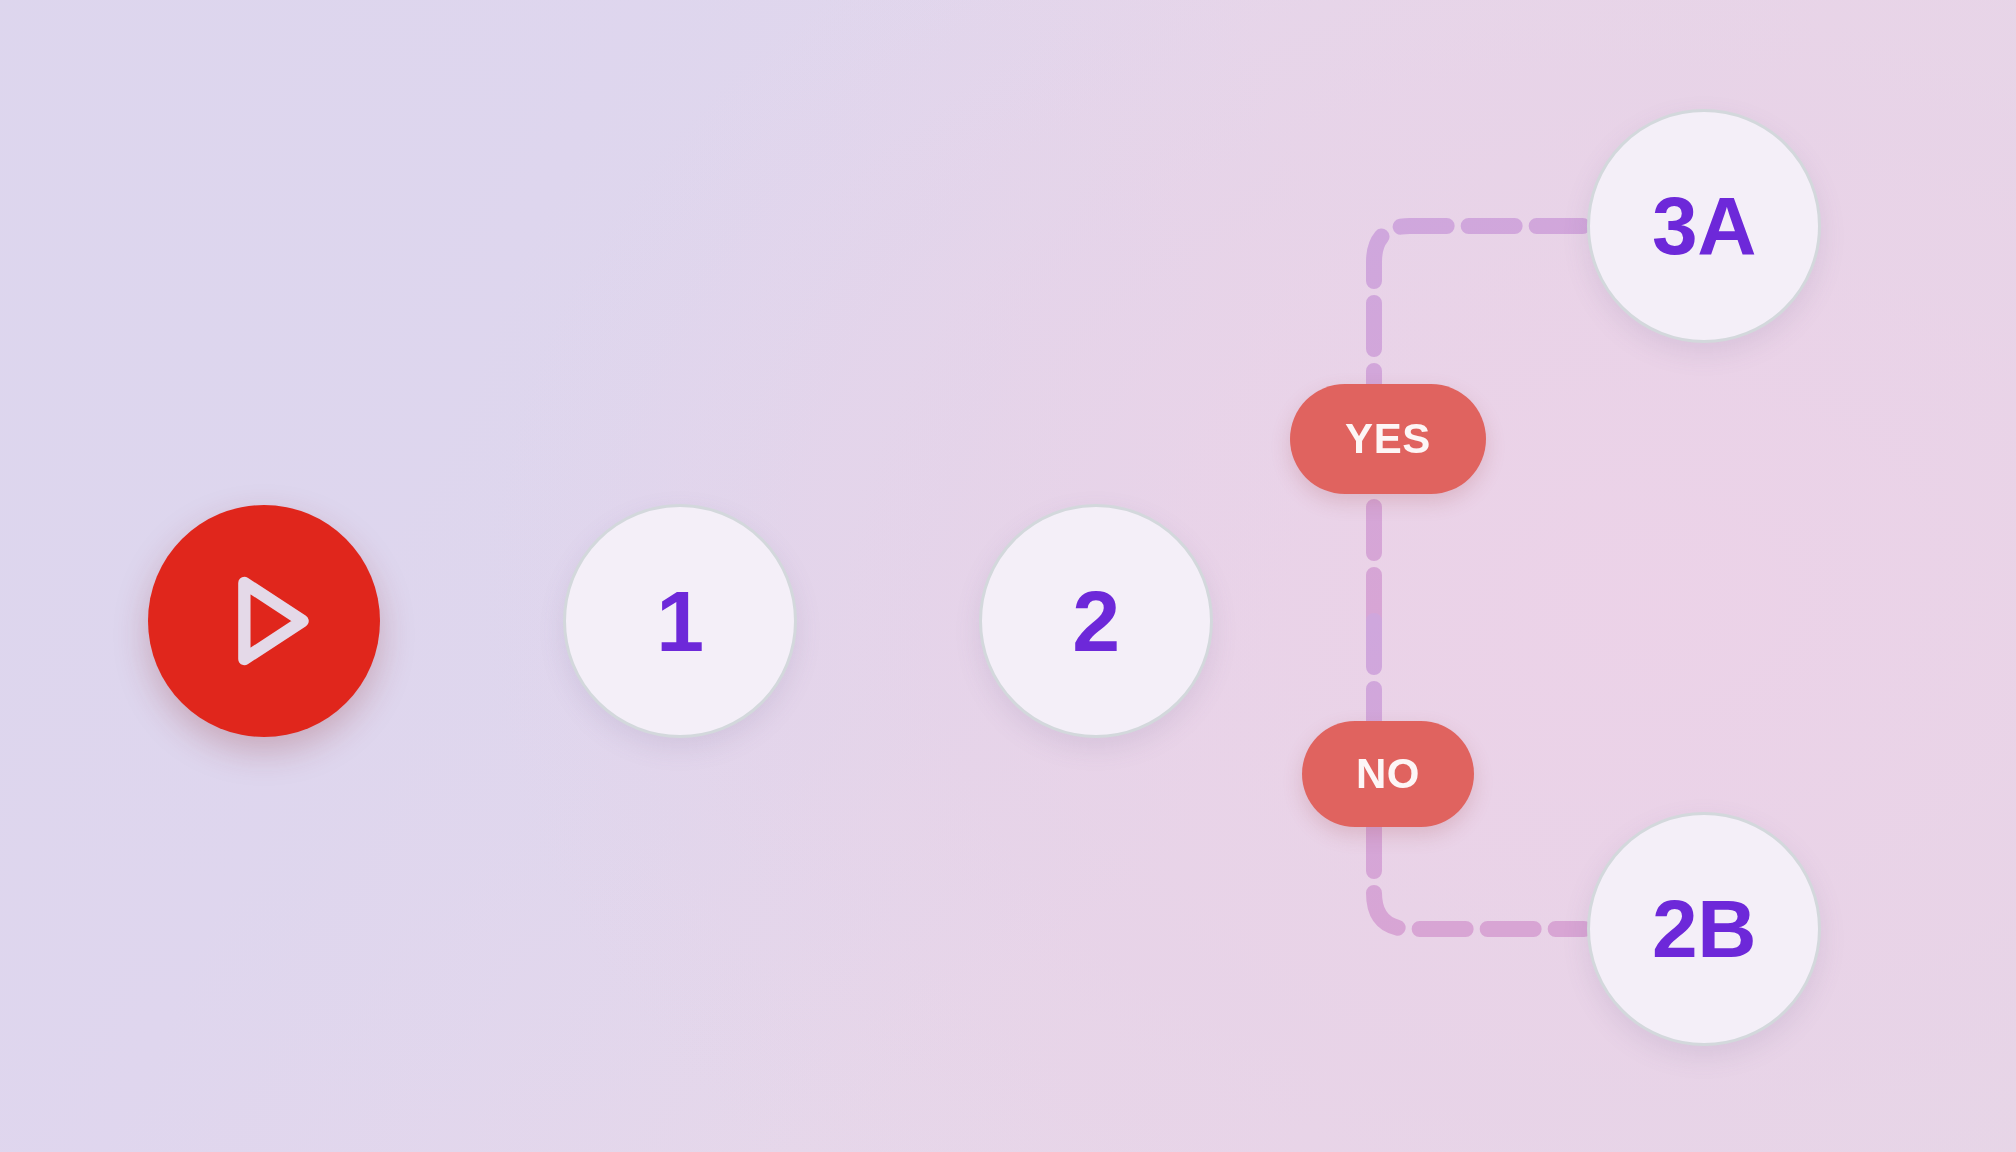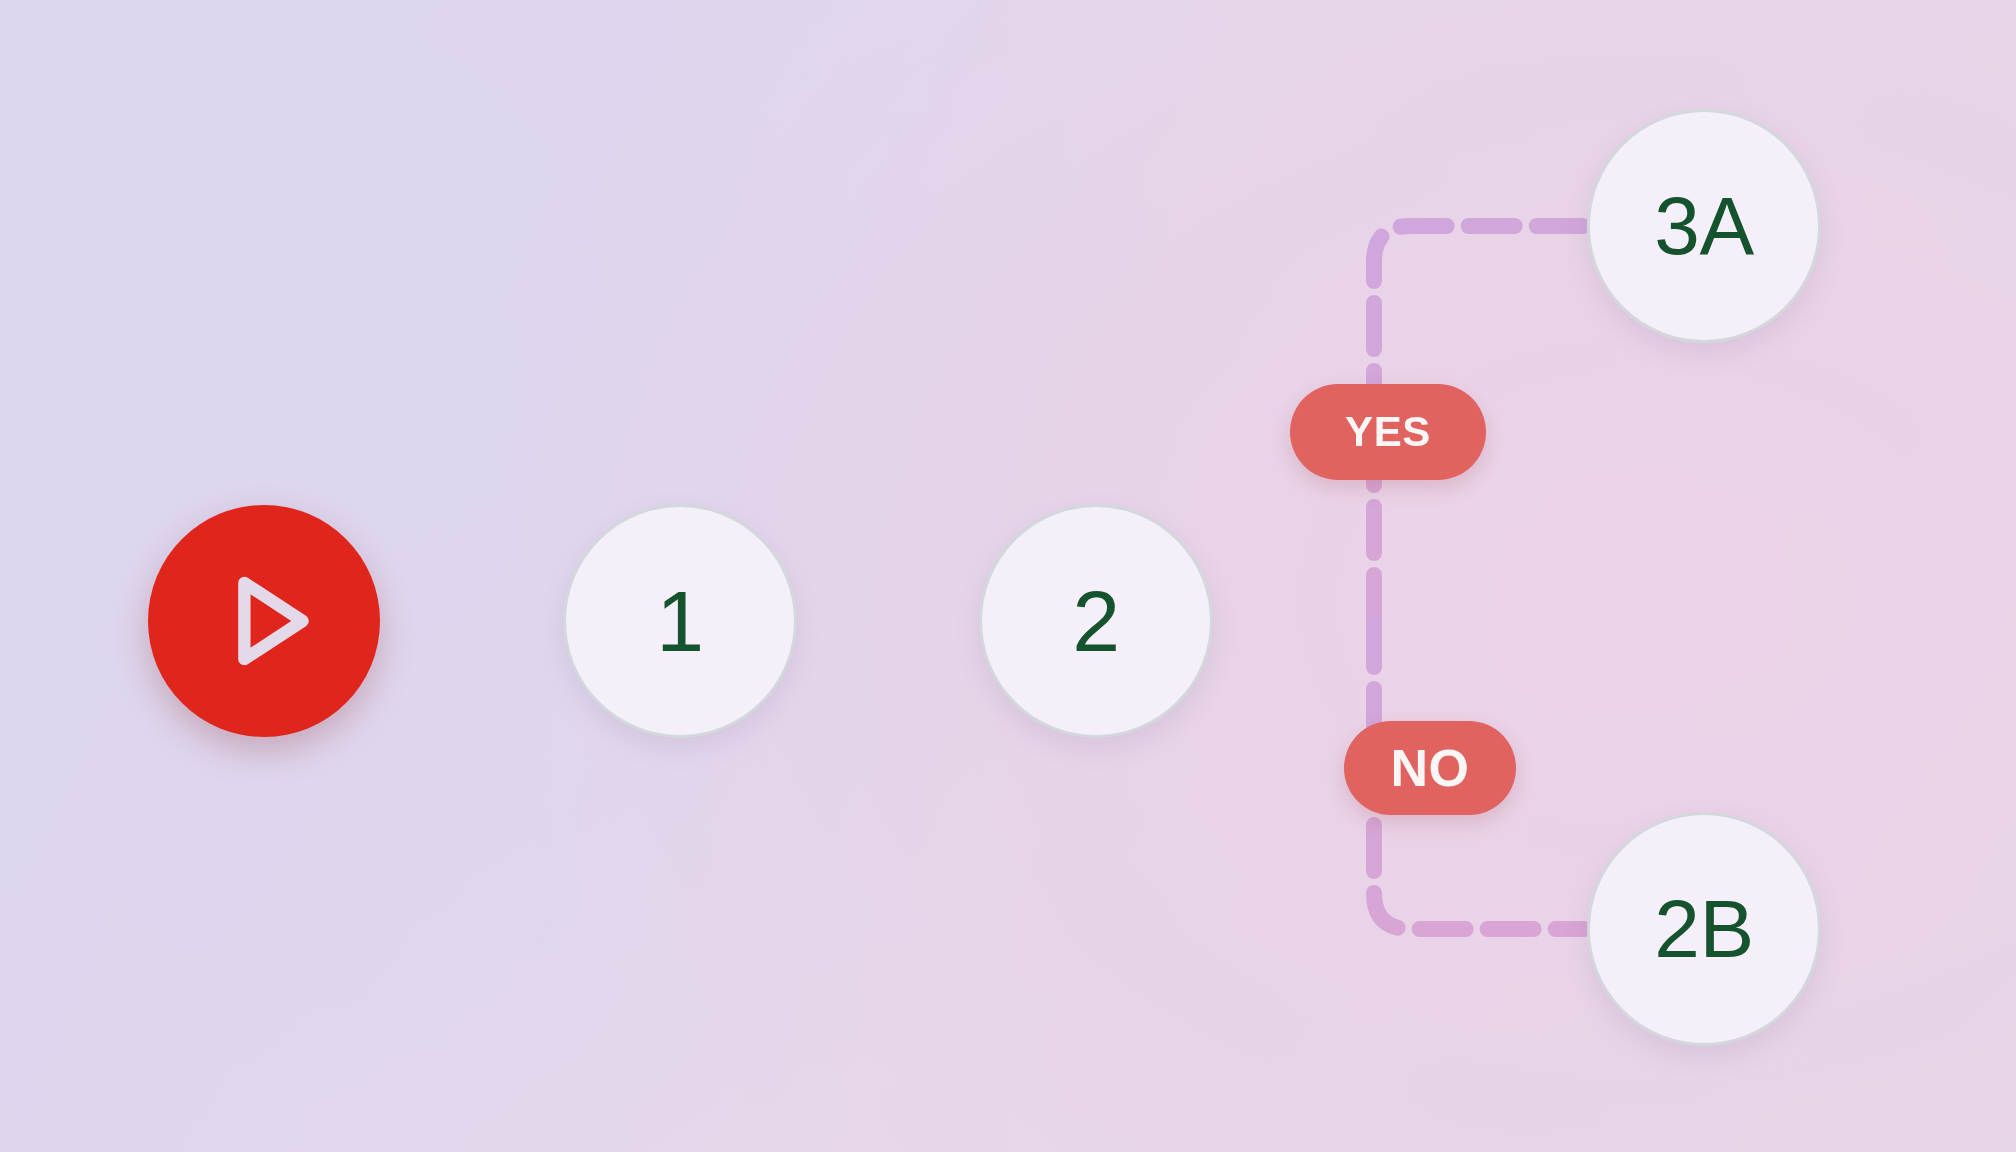--- a/index.html
+++ b/index.html
@@ -36,22 +36,22 @@
     align-items: center;
     justify-content: center;
     box-sizing: border-box;
   }
   .node-plain {
     background: #f4eff8;
     border: 3px solid #d3d8dc;
     box-shadow: 0 10px 26px rgba(110, 90, 140, 0.13);
   }
   .node-label {
-    color: #14532d;
-    font-weight: normal;
+    color: #6d28d9;
+    font-weight: bold;
     letter-spacing: -0.5px;
     line-height: 1;
     user-select: none;
   }
 
   .node-start {
     background: #e0261c;
     border: none;
     box-shadow: 0 14px 34px rgba(140, 40, 40, 0.26);
   }
@@ -76,22 +76,22 @@
   #node-1      { left: 563px; top: 504px; width: 234px; height: 234px; }
   #node-2      { left: 979px; top: 504px; width: 234px; height: 234px; }
   #node-3a     { left: 1587px; top: 109px; width: 234px; height: 234px; }
   #node-3b     { left: 1587px; top: 812px; width: 234px; height: 234px; }
 
   #node-1 .node-label,
   #node-2 .node-label { font-size: 86px; }
   #node-3a .node-label,
   #node-3b .node-label { font-size: 82px; }
 
-  #badge-yes { left: 1290px; top: 384px; width: 196px; height: 96px; font-size: 42px; }
-  #badge-no  { left: 1344px; top: 721px; width: 172px; height: 94px; font-size: 52px; }
+  #badge-yes { left: 1290px; top: 384px; width: 196px; height: 110px; font-size: 42px; }
+  #badge-no  { left: 1302px; top: 721px; width: 172px; height: 106px; font-size: 42px; }
 
   .play-icon { width: 112px; height: 112px; margin-left: 10px; }
 </style>
 </head>
 <body>
 
 <div id="canvas">
 
   <svg class="flow-svg" viewBox="0 0 2016 1152">
     <defs>

